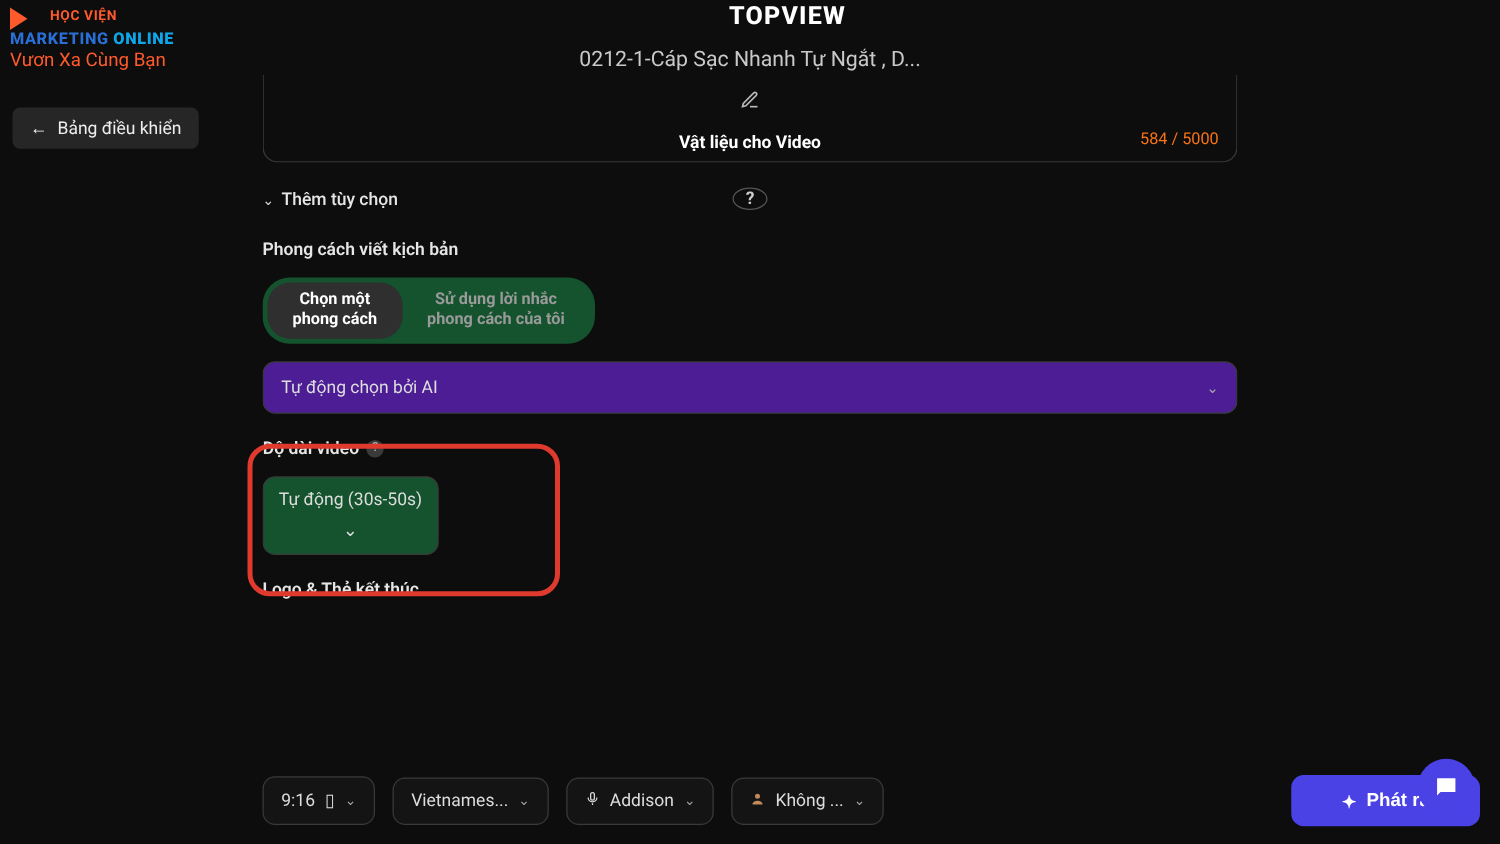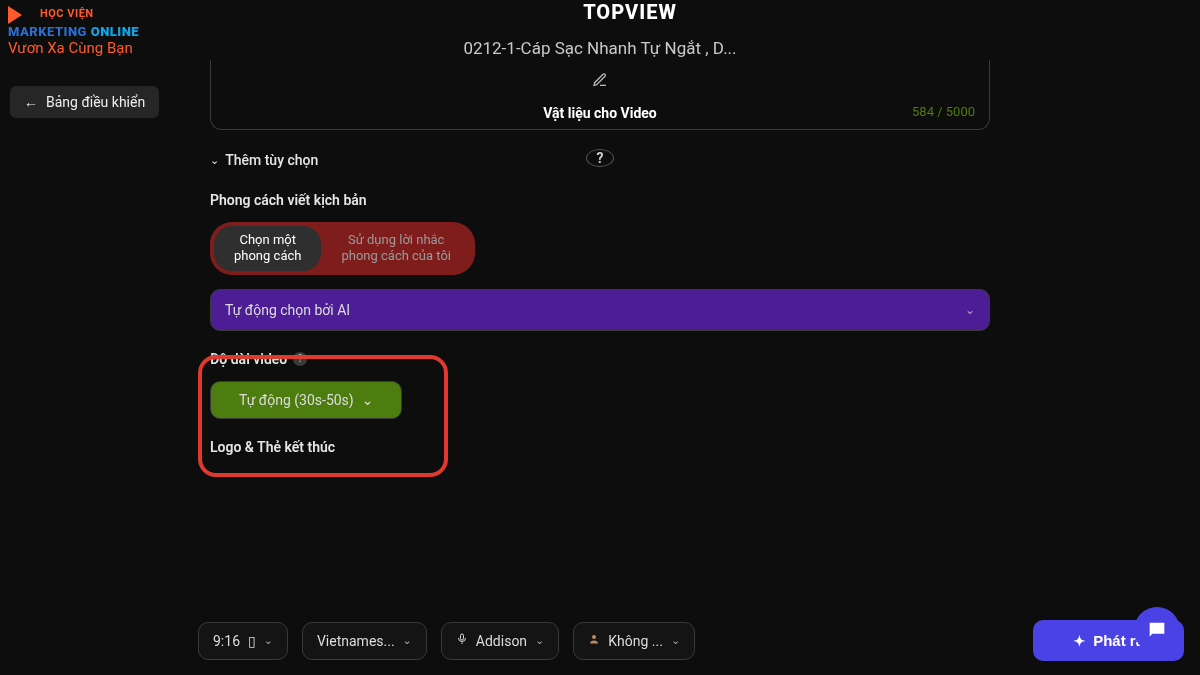--- a/index.html
+++ b/index.html
@@ -78,56 +78,56 @@
   overflow:hidden;
 }
 .card-top {
   border:1px solid #3a3a3a; border-top:none;
   border-radius:0 0 12px 12px;
   height:70px; position:relative;
   margin-bottom:22px;
 }
 .counter {
   position:absolute; right:14px; bottom:10px;
-  color:#4d7c0f; font-size:13px;
+  color:#f97316; font-size:13px;
 }
 
 .sect { margin-bottom:20px; }
 .sect-label { color:#e6e6e6; font-weight:600; font-size:14px; margin-bottom:14px; display:flex; align-items:center; gap:6px;}
 .help-dot { width:14px; height:14px; border-radius:50%; background:#3a3a3a; color:#aaa; font-size:10px; display:inline-flex; align-items:center; justify-content:center;}
 
 .expand {
   display:flex; align-items:center; gap:6px;
   color:#e6e6e6; font-weight:500; cursor:pointer;
   margin-bottom:24px;
 }
 .chev { font-size:11px; }
 
 .seg {
-  display:inline-flex; background:#7f1d1d; border-radius:22px;
-  padding:4px; margin-bottom:14px;
+  display:inline-flex; background:#14532d; border-radius:22px;
+  padding:4px; margin-bottom:14px;font-weight:bold;
 }
 .seg .opt {
   padding:6px 20px; border-radius:18px; text-align:center;
   color:#9a9a9a; font-size:13px; line-height:1.25;
   white-space:pre-line;
 }
 .seg .opt.active { background:#2f2f2f; color:#fff; }
 
 .select {
   border:1px solid #3a3a3a; border-radius:10px;
   padding:12px 14px; display:flex; align-items:center; justify-content:space-between;
   color:#ddd; background:#4c1d95;
 }
 .select .arr { color:#aaa; font-size:12px; }
 
 .select-sm {
   border:1px solid #3a3a3a; border-radius:10px;
-  padding:10px 28px; display:inline-flex; align-items:center; gap:8px;
-  color:#ddd; background:#4d7c0f;
+  padding:10px 12px; display:inline-flex; align-items:center; gap:8px;
+  color:#ddd; background:#14532d;flex-direction:column;
 }
 
 .highlight-box {
   position:absolute;
   border:4px solid #e03a2f; border-radius:18px;
   pointer-events:none;
 }
 .hl1 { left:198px; top:355px; width:250px; height:122px; }
 
 .field-label { color:#e6e6e6; font-weight:600; font-size:14px; margin-bottom:16px;}
@@ -135,21 +135,21 @@
   border:1px solid #4b4fe0; border-radius:10px;
   padding:12px 14px; background:#141414;
   color:#fff;
 }
 .text-input .sel {
   background:#1f3bd6; color:#fff; padding:1px 2px;
 }
 
 
 .bottom {
-  position:absolute; left:198px; right:16px; bottom:14px;
+  position:absolute; left:210px; right:16px; bottom:14px;
   display:flex; align-items:center; gap:14px;
 }
 .pill {
   border:1px solid #3a3a3a; border-radius:10px;
   padding:10px 14px; display:flex; align-items:center; gap:8px;
   color:#ddd; background:#141414; font-size:14px;
 }
 .pill .arr{ font-size:11px; color:#aaa;}
 .mic-ico, .person-ico { font-size:13px; }
 .spacer { flex:1; }

